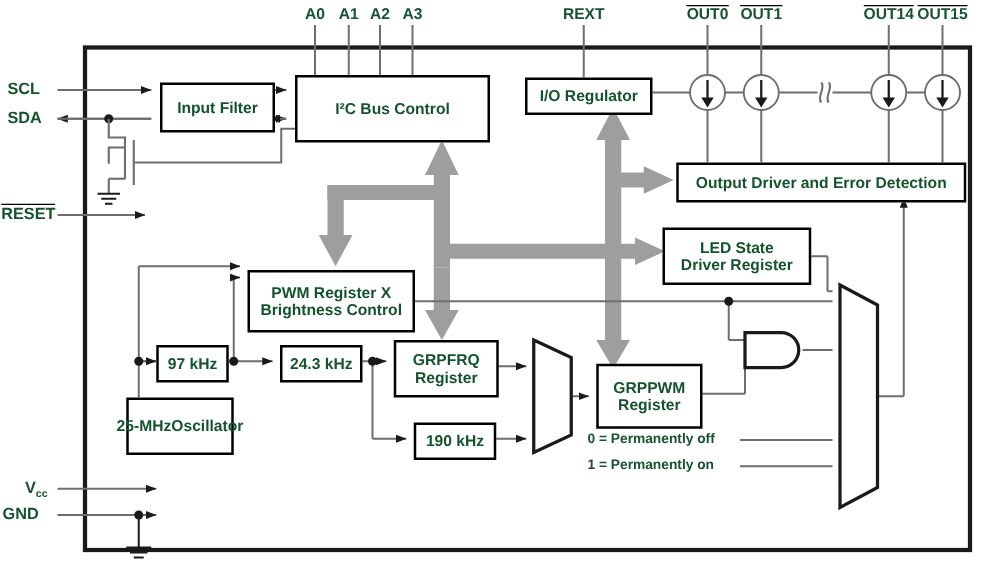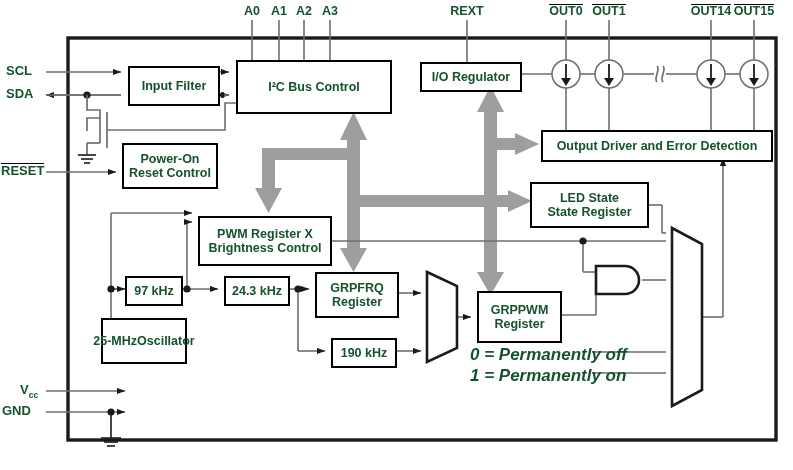--- a/index.html
+++ b/index.html
@@ -16,21 +16,21 @@
     font-family:"Liberation Sans", sans-serif;
     font-weight:bold;
     color:#14532d;
     white-space:nowrap;
     line-height:1.15;
     text-align:center;
   }
   .pin{font-size:12.5px;}
   .sig{font-size:13px;}
   .boxtxt{font-size:12.5px;}
-  .smalltxt{font-size:17px;font-style:italic;}
+  .smalltxt{font-size:11px;}
   .ovl{border-top:1.6px solid #000;padding-top:0px;display:inline-block;line-height:1.05;}
   .sub{font-size:8.5px;vertical-align:sub;}
 </style>
 </head>
 <body>
 
 <div id="root">
 
   <svg id="svg" viewBox="0 0 793 470" xmlns="http://www.w3.org/2000/svg">
 
@@ -240,28 +240,24 @@
   </div>
 
   <div class="lbl boxtxt" style="left:420px;top:62px;width:98px;height:26px;border:2.6px solid #000;background:#fff;display:flex;align-items:center;justify-content:center;">
     <span>I/O Regulator</span>
   </div>
 
   <div class="lbl boxtxt" style="left:541px;top:130px;width:228px;height:28px;border:2.6px solid #000;background:#fff;display:flex;align-items:center;justify-content:center;">
     <span>Output Driver and Error Detection</span>
   </div>
 
-  <div class="lbl boxtxt" style="left:122px;top:143px;width:92px;height:42px;border:2.6px solid #000;background:#fff;display:flex;flex-direction:column;align-items:center;justify-content:center;">
-    <span>Power-On</span>
-    <span>Reset Control</span>
-  </div>
 
   <div class="lbl boxtxt" style="left:530px;top:182px;width:115px;height:42px;border:2.6px solid #000;background:#fff;display:flex;flex-direction:column;align-items:center;justify-content:center;">
     <span>LED State</span>
-    <span>State Register</span>
+    <span>Driver Register</span>
   </div>
 
   <div class="lbl boxtxt" style="left:198px;top:200px;width:130px;height:46px;border:2.6px solid #000;background:#fff;display:flex;flex-direction:column;align-items:center;justify-content:center;margin-top:16px;">
     <span>PWM Register X</span>
     <span>Brightness Control</span>
   </div>
 
   <div class="lbl boxtxt" style="left:125px;top:276px;width:54px;height:26px;border:2.6px solid #000;background:#fff;display:flex;align-items:center;justify-content:center;">
     <span>97 kHz</span>
   </div>

